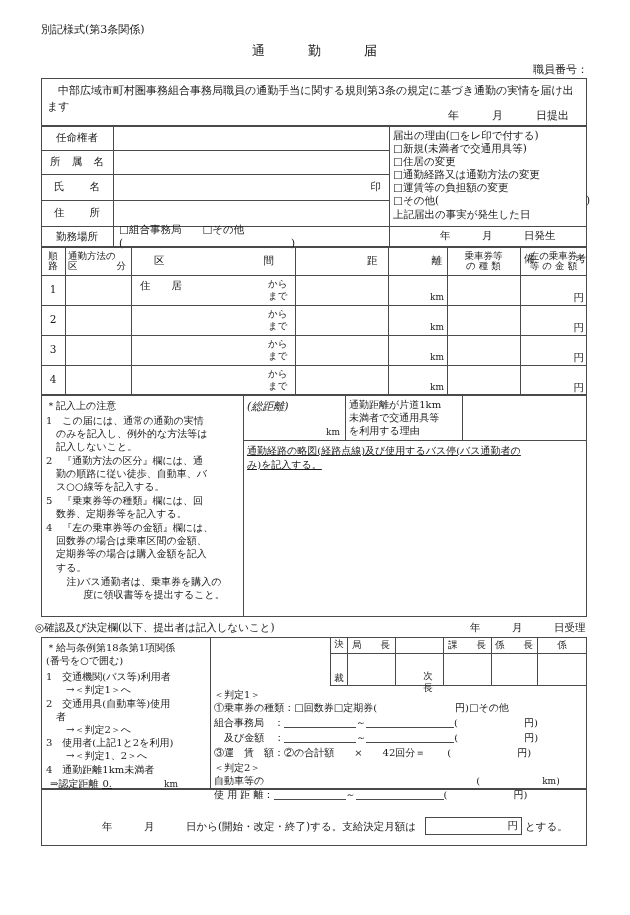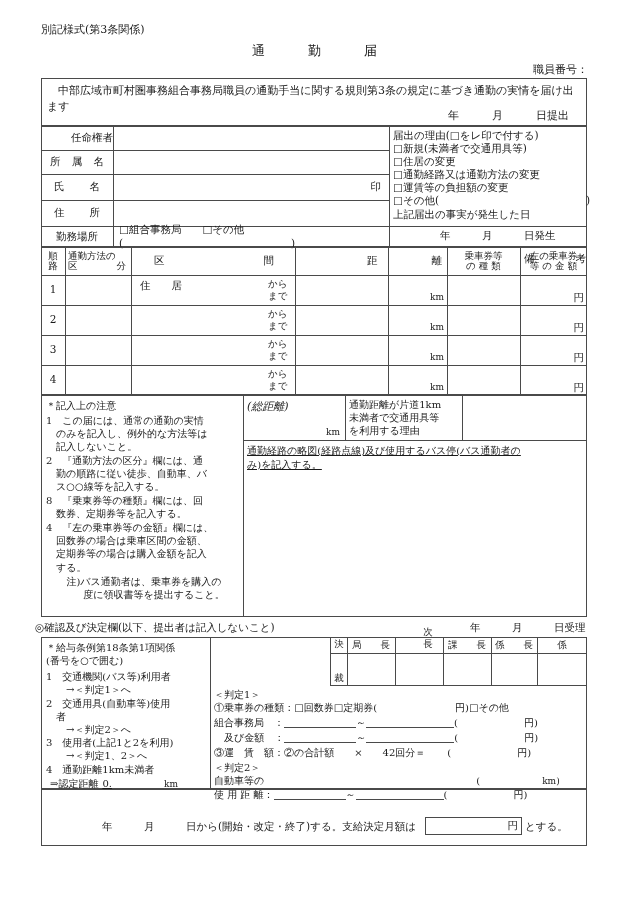--- a/index.html
+++ b/index.html
@@ -111,21 +111,21 @@
 
   <div class="vline" style="left:113px; top:126px; height:121px;"></div>
   <div class="vline" style="left:389px; top:126px; height:121px;"></div>
 
   <div class="hline" style="left:41px; top:150px; width:348px;"></div>
   <div class="hline" style="left:41px; top:174px; width:348px;"></div>
   <div class="hline" style="left:41px; top:200px; width:348px;"></div>
   <div class="hline" style="left:41px; top:226px; width:348px;"></div>
   <div class="hline" style="left:41px; top:226px; width:546px;"></div>
 
-  <div class="cell ctr" style="left:56px; top:126px; width:72px; height:24px;justify-content:center;">
+  <div class="cell ctr" style="left:41px; top:126px; width:72px; height:24px;justify-content:center;">
     <span>任命権者</span>
   </div>
   <div class="cell" style="left:41px; top:150px; width:72px; height:24px;">
     <span class="j2">所<span>属</span><span>名</span></span>
   </div>
   <div class="cell" style="left:41px; top:174px; width:72px; height:26px;">
     <span class="j2c">氏<span>名</span></span>
   </div>
   <div class="cell" style="left:41px; top:200px; width:72px; height:26px;">
     <span class="j2c">住<span>所</span></span>
@@ -282,21 +282,21 @@
   <div class="vline" style="left:462px; top:395px; height:45px;"></div>
   <div class="hline" style="left:243px; top:440px; width:344px;"></div>
 
   <div class="noteblk" style="left:46px; top:399px; width:192px;">＊記入上の注意</div>
   <div class="noteblk" style="left:46px; top:414px; width:196px;">1　この届には、通常の通勤の実情
 　のみを記入し、例外的な方法等は
 　記入しないこと。</div>
   <div class="noteblk" style="left:46px; top:454px; width:196px;">2　『通勤方法の区分』欄には、通
 　勤の順路に従い徒歩、自動車、バ
 　ス○○線等を記入する。</div>
-  <div class="noteblk" style="left:46px; top:494px; width:196px;">8　『乗東券等の種類』欄には、回
+  <div class="noteblk" style="left:46px; top:494px; width:196px;">5　『乗東券等の種類』欄には、回
 　数券、定期券等を記入する。</div>
   <div class="noteblk" style="left:46px; top:521px; width:196px;"><span>4　『左の乗車券等の金額』欄には、
 　回数券の場合は乗車区間の金額、
 　定期券等の場合は購入金額を記入
 　する。</span></div>
   <div class="noteblk" style="left:46px; top:575px; width:196px;text-align:center;">注)バス通勤者は、乗車券を購入の
 　　度に領収書等を提出すること。</div>
 
   <div class="txt" style="left:247px; top:399px; font-size:11px;font-style:italic;">(総距離)</div>
   <div class="cell rgt" style="left:243px; top:395px; width:102px; height:45px; align-items:flex-end; padding-bottom:2px; padding-right:5px;">
@@ -328,21 +328,21 @@
   <div class="vline" style="left:537px; top:637px; height:49px;"></div>
 
   <div class="abs" style="left:332px; top:638px; width:14px; height:47px; display:flex; flex-direction:column; justify-content:space-between; align-items:center; font-size:9.5px;">
     <span>決</span>
     <span>裁</span>
   </div>
 
   <div class="cell ctr" style="left:347px; top:637px; width:48px; height:16px; font-size:9.5px;">
       <span>局　　長</span>
     </div>
-  <div class="cell ctr" style="left:395px; top:630px; width:48px; height:16px; font-size:9.5px;padding-left:40px;">
+  <div class="cell ctr" style="left:395px; top:674px; width:48px; height:16px; font-size:9.5px;padding-left:40px;">
       <span>次　　長</span>
     </div>
   <div class="cell ctr" style="left:443px; top:637px; width:48px; height:16px; font-size:9.5px;">
       <span>課　　長</span>
     </div>
   <div class="cell ctr" style="left:491px; top:637px; width:46px; height:16px; font-size:9.5px;">
       <span>係　　長</span>
     </div>
   <div class="cell ctr" style="left:537px; top:637px; width:50px; height:16px; font-size:9.5px;">
       <span>係</span>

